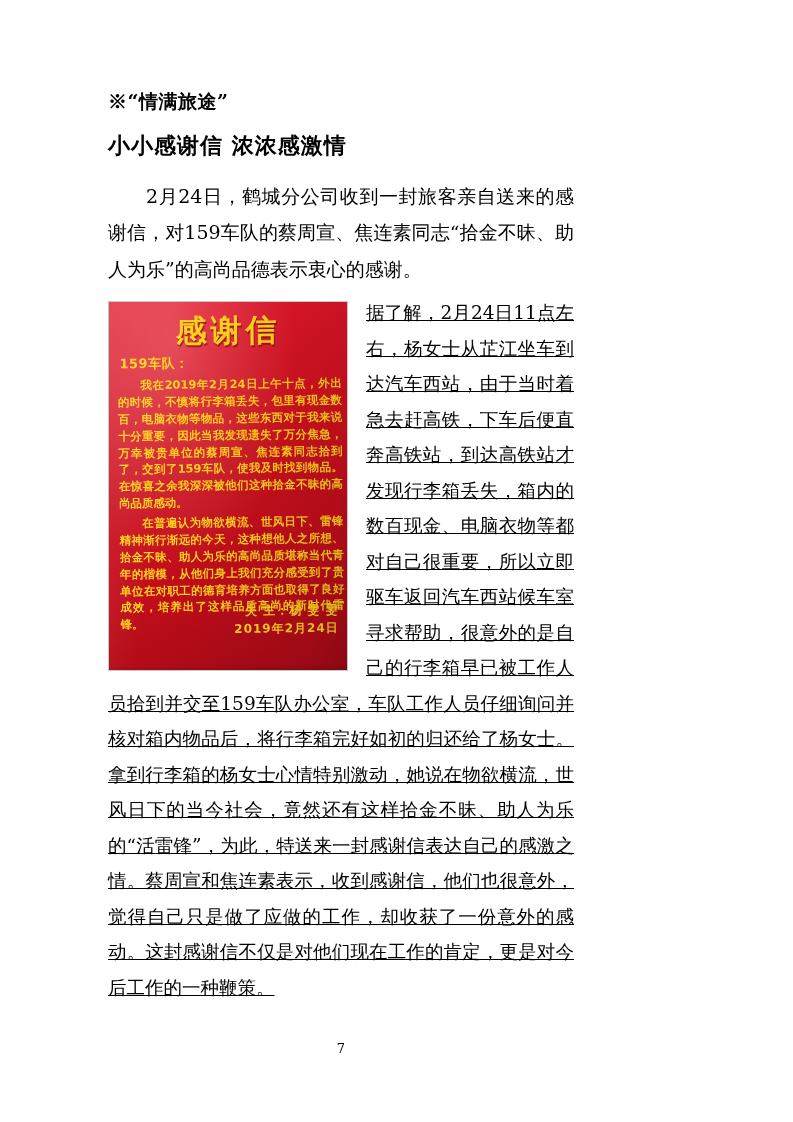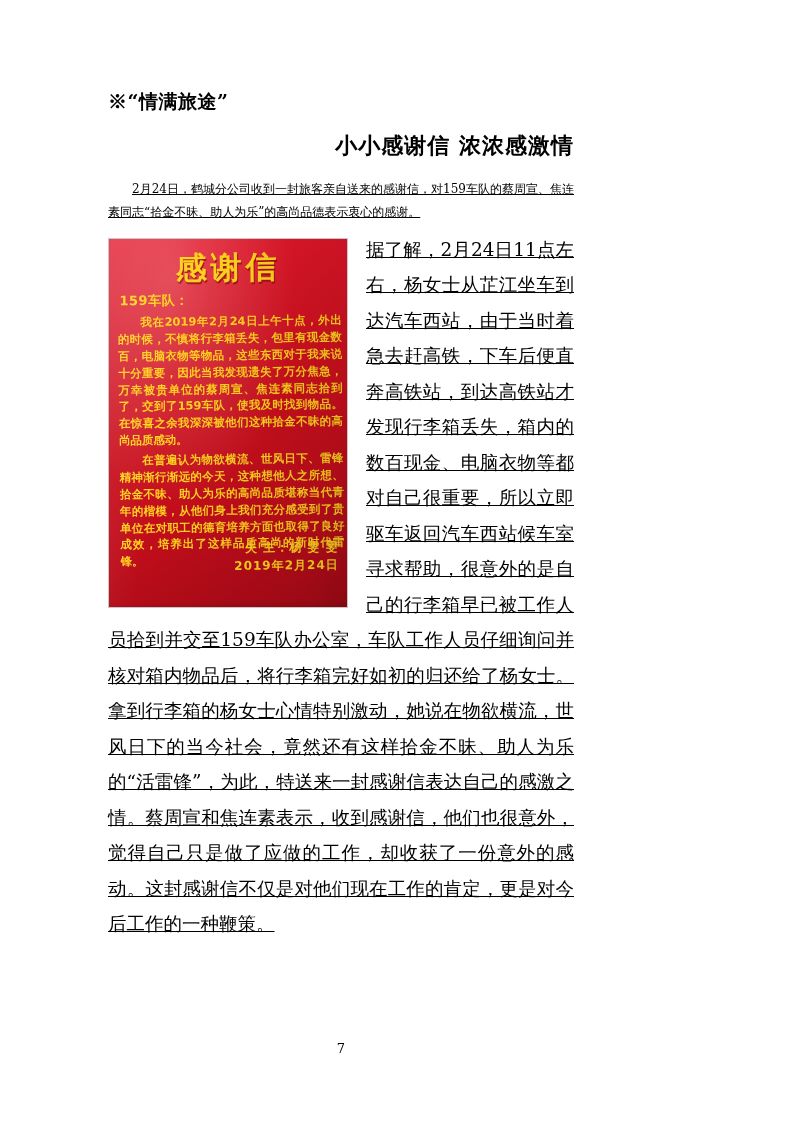--- a/index.html
+++ b/index.html
@@ -25,34 +25,33 @@
     padding: 88px 108px 32px 108px;
   }
   .section-heading {
     font-size: 19px;
     font-weight: bold;
     letter-spacing: 0.5px;
     margin: 0 0 14px 0;
     line-height: 1.4;
   }
   .doc-title {
-    text-align: right;
+    text-align: left;
     font-size: 22px;
     font-weight: bold;
     letter-spacing: 1px;
     margin: 0 0 16px 0;
     line-height: 1.5;
   }
   .para {
-    font-size: 12px;
+    font-size: 19px;
     line-height: 1.92;
     text-align: justify;
     text-justify: inter-ideograph;
     margin: 0;
-    text-decoration: underline;
   }
   .para.indent {
     text-indent: 2em;
   }
   .figure-block {
     margin-top: 8px;
     text-decoration: underline;
   }
   .figure {
     float: left;

